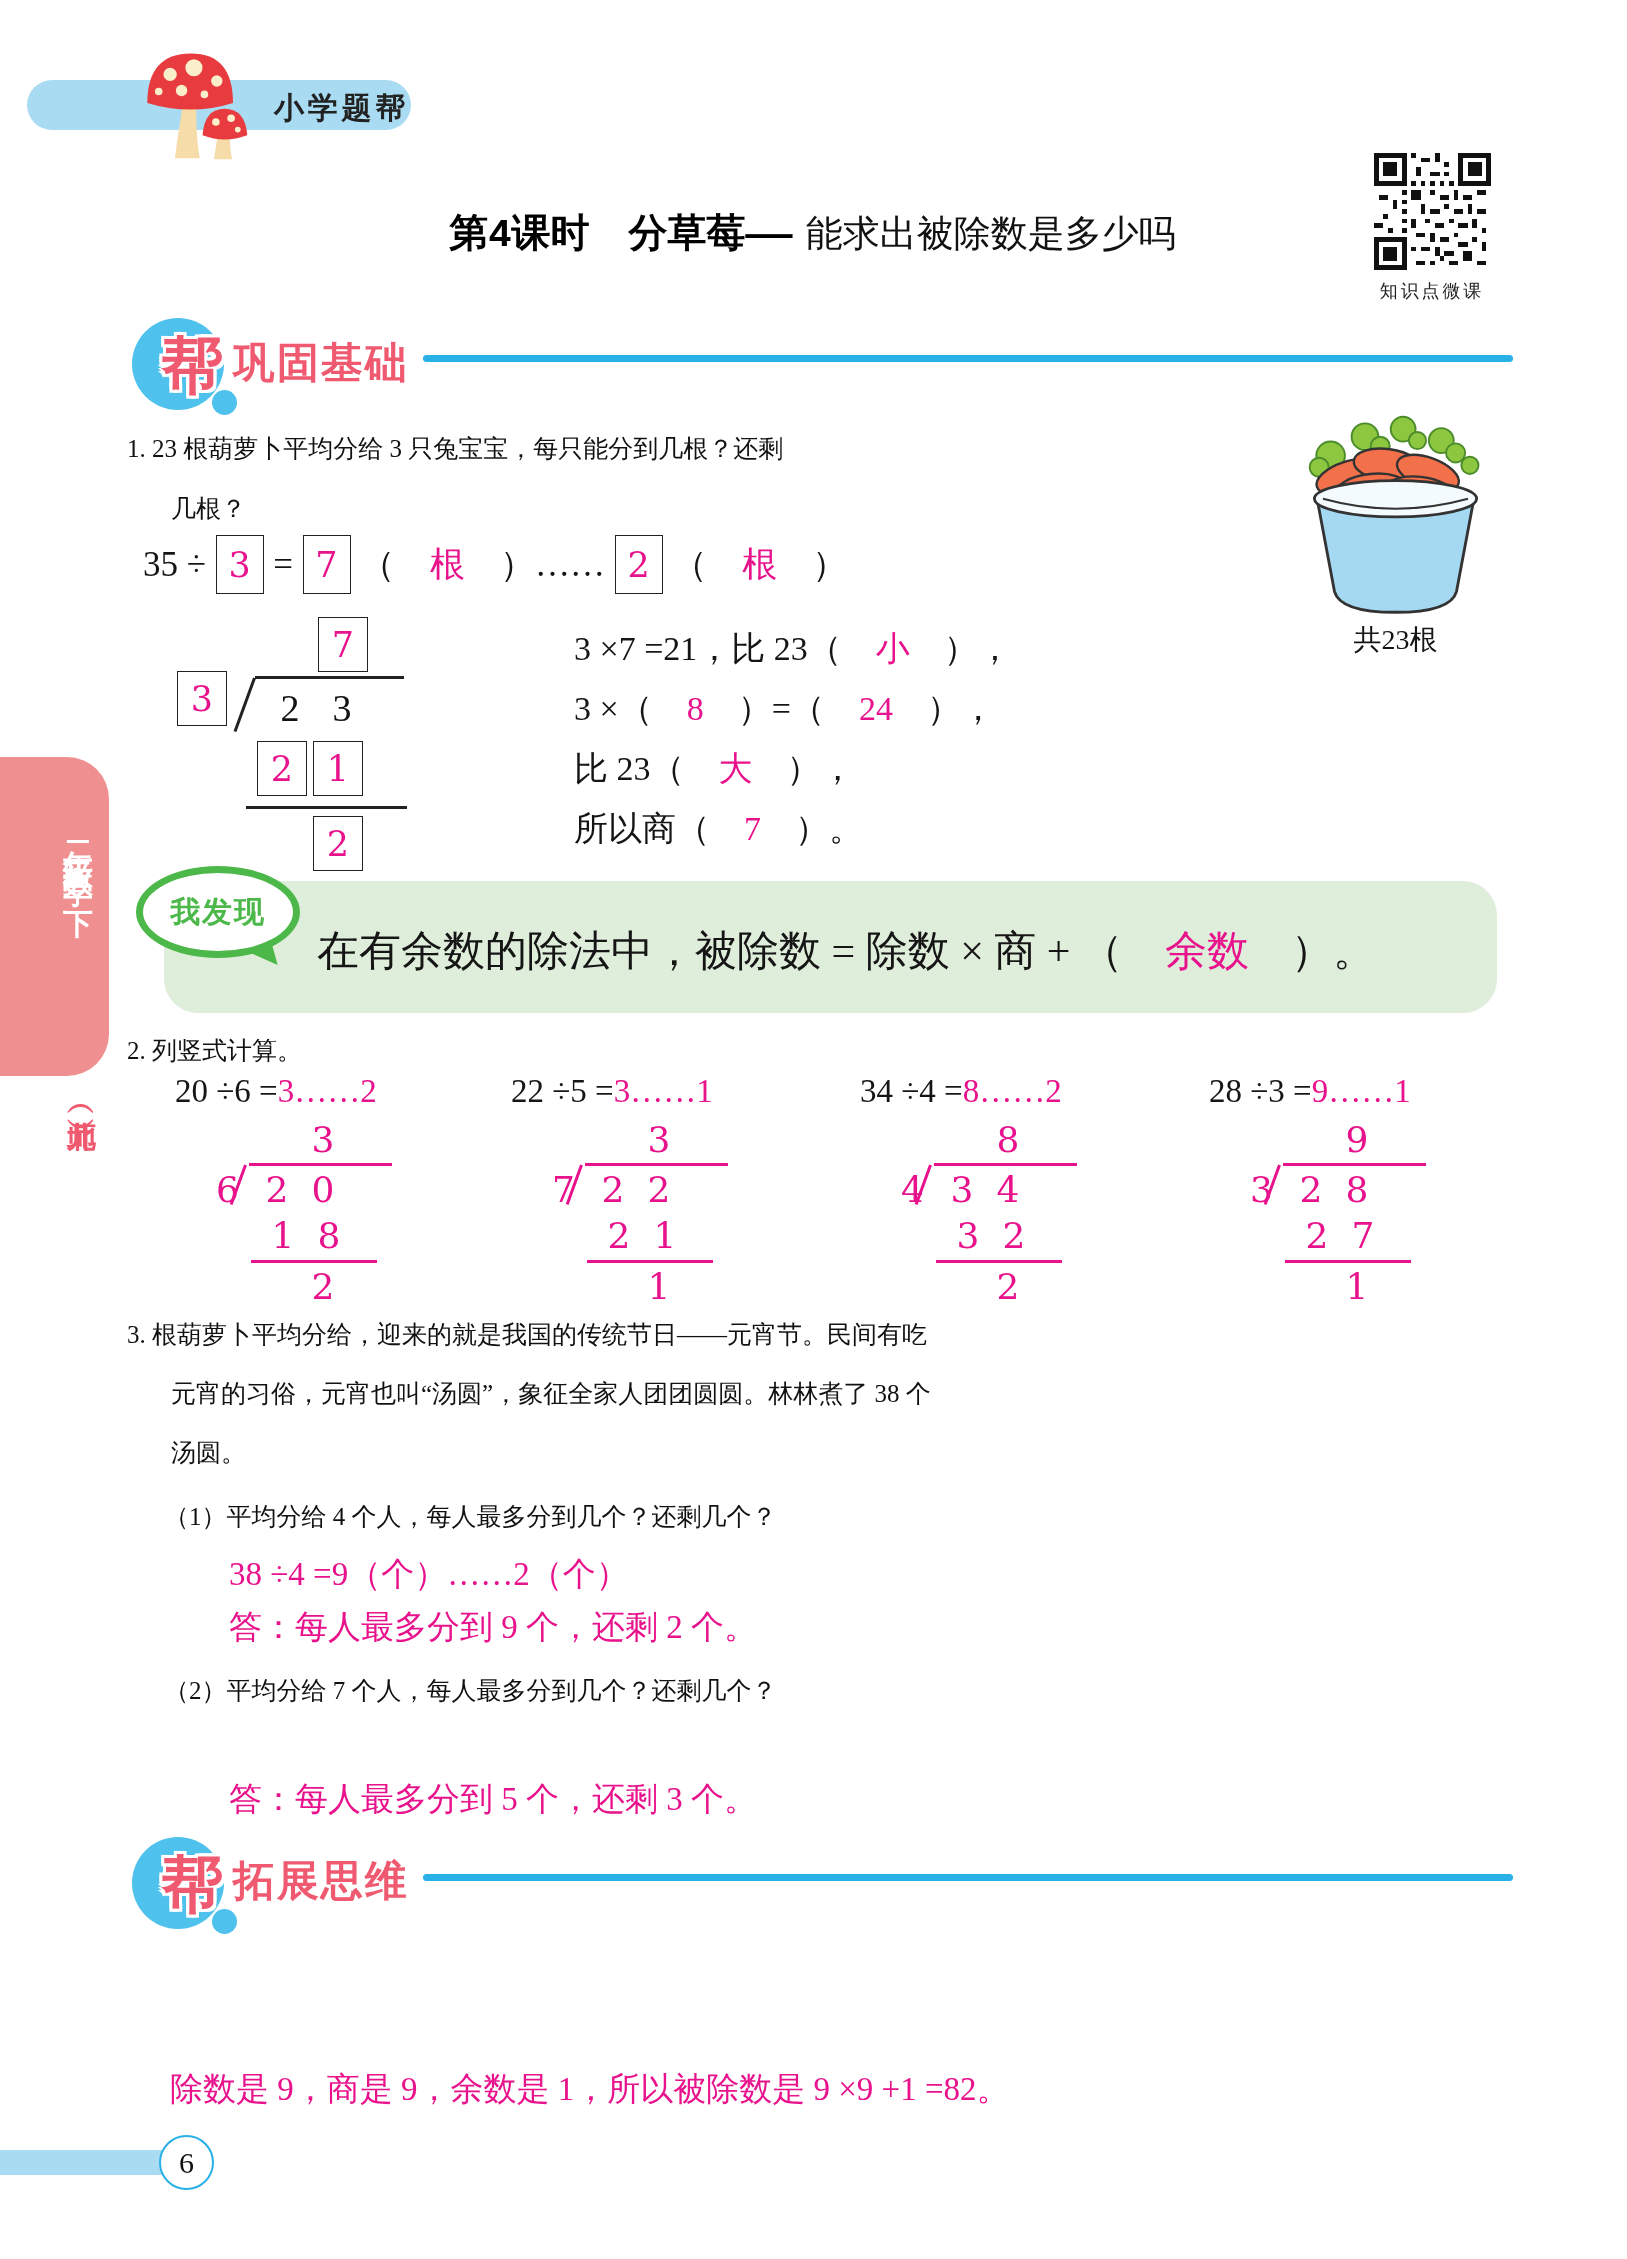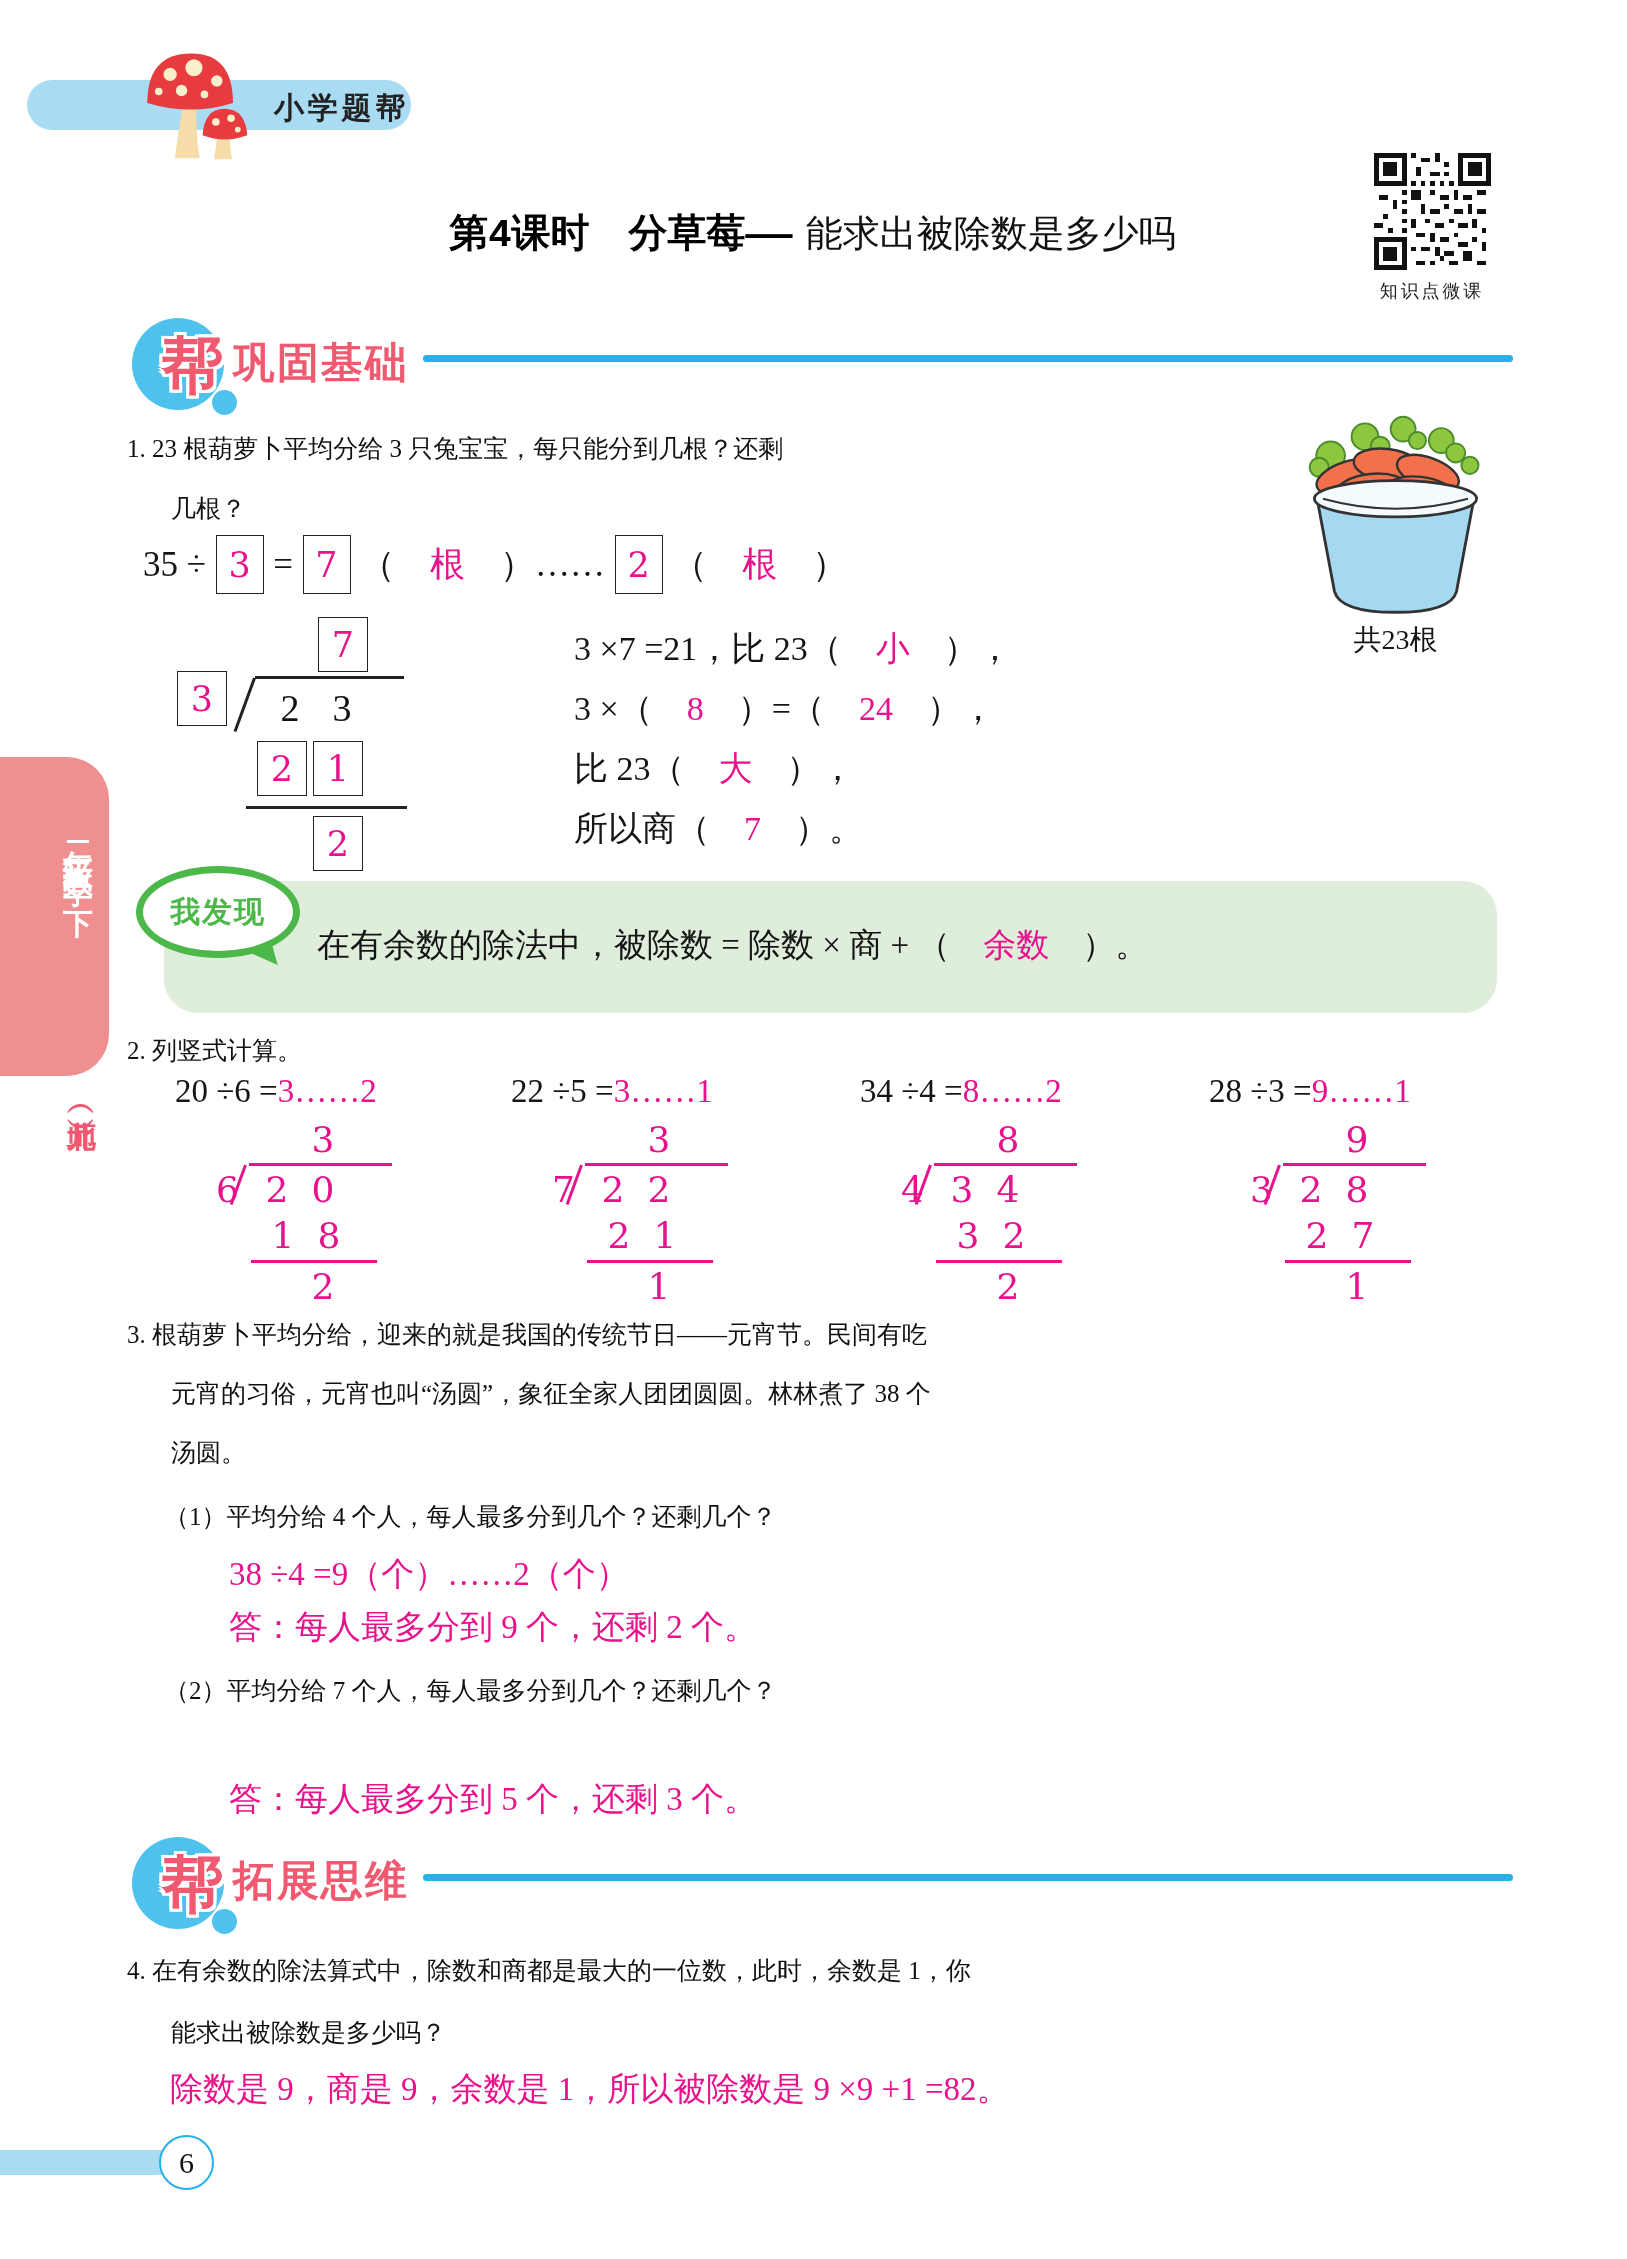--- a/index.html
+++ b/index.html
@@ -41,21 +41,21 @@
   .slash.pk{background:#E8128C}
   .bdig{position:absolute;width:44px;text-align:center;font-size:38px;color:#111}
   .eq-row{display:flex;align-items:center;font-size:35px;white-space:nowrap}
   
   .disc-panel{left:164px;top:881px;width:1333px;height:132px;background:#DFEDDB;border-radius:34px}
   .disc-bubble{left:136px;top:866px;width:164px;height:92px;border:7.6px solid #4CB849;border-radius:50%;
                background:#fff;display:flex;align-items:center;justify-content:center}
   .disc-bubble span{color:#4CB849;font-size:30px;font-weight:900;letter-spacing:1.9px}
   .disc-tail{left:256px;top:944px;width:0;height:0;border-left:15.3px solid transparent;border-right:9.6px solid transparent;
              border-top:25px solid #4CB849;transform:rotate(-35deg)}
-  .disc-text{left:317px;top:923px;font-size:33px;white-space:nowrap}
+  .disc-text{left:317px;top:923px;font-size:42px;white-space:nowrap}
   
   .q2col{position:absolute;top:1073px;width:325px;height:239px}
   .q2eq{font-size:33px;white-space:nowrap}
   .ld{position:absolute;left:38px;top:46px;width:229px;height:191px;color:#E8128C}
   .pdig{position:absolute;width:44px;text-align:center;font-size:36px;color:#E8128C;font-family:"DejaVu Serif",serif}
   
   .pans{font-size:33px;color:#E8128C;white-space:nowrap}
   
   .side-tab{left:0;top:757px;width:109px;height:319px;background:#F08F8F;border-radius:0 42px 42px 0}
   .side-tab-text{left:55px;top:818px;writing-mode:vertical-rl;font-size:30px;letter-spacing:8.6px;color:#fff;font-weight:700}
@@ -343,25 +343,20 @@
   <div class="abs pans" style="left:229px;top:1605px">答：每人最多分到 9 个，还剩 2 个。</div>
   <div class="abs qtext nowrap" style="left:164px;top:1661px">（2）平均分给 7 个人，每人最多分到几个？还剩几个？</div>
   <div class="abs pans" style="left:229px;top:1777px">答：每人最多分到 5 个，还剩 3 个。</div>
 
   <div class="abs sec-circle" style="left:132px;top:1837px"></div>
   <div class="abs sec-dot" style="left:212px;top:1909px"></div>
   <div class="abs sec-bang sans" style="left:161px;top:1842px">帮</div>
   <div class="abs sec-label sans" style="left:233px;top:1853px">拓展思维</div>
   <div class="abs sec-rule" style="left:423px;top:1874px;width:1090px"></div>
 
-  <div class="abs qtext" style="left:127px;top:1940px;line-height:62px">
-    <div class="nowrap"><span class="qnum">4.</span>
-      <span>在有余数的除法算式中，除数和商都是最大的一位数，此时，余数是 1，你</span></div>
-    <div class="cont nowrap">能求出被除数是多少吗？</div>
-  </div>
   <div class="abs pans" style="left:170px;top:2067px">除数是 9，商是 9，余数是 1，所以被除数是 9 ×9 +1 =82。</div>
 
   <div class="abs side-tab"></div>
   <div class="abs side-tab-text sans">二年级数学·下</div>
   <div class="abs side-note sans">（北师）</div>
 
   <div class="abs foot-bar"></div>
   <div class="abs page-badge">
     <span>6</span>
   </div>

